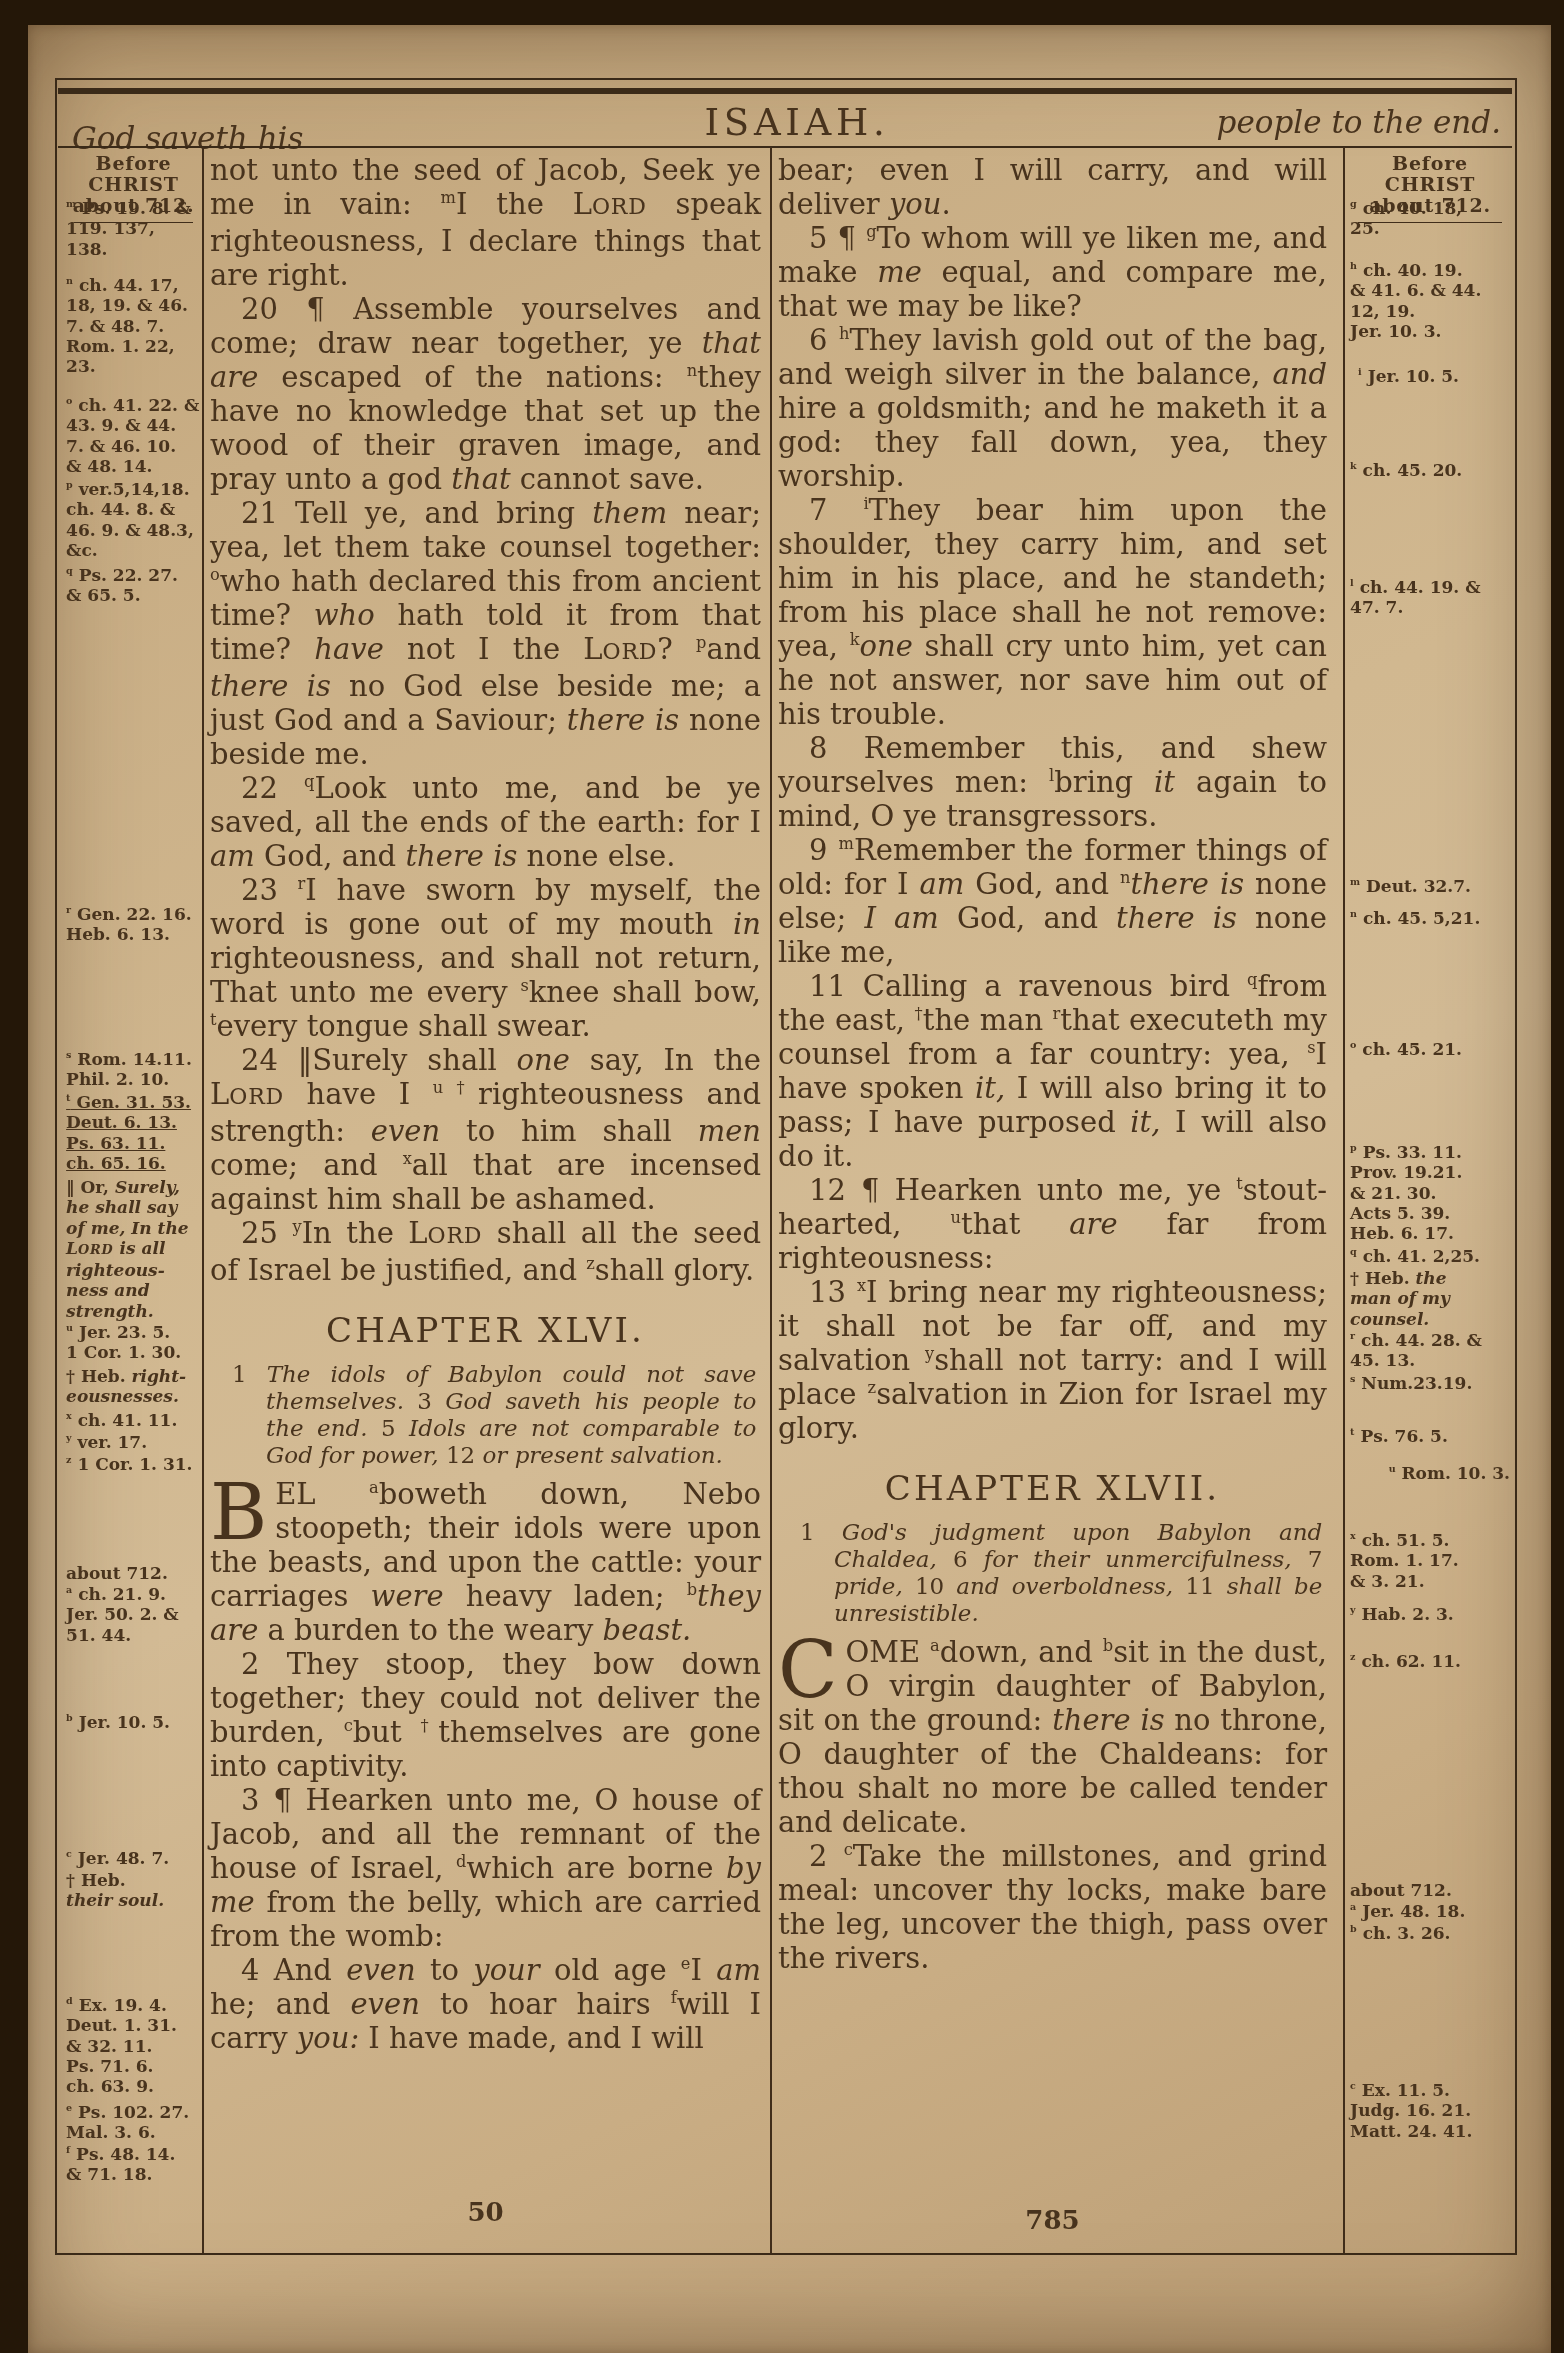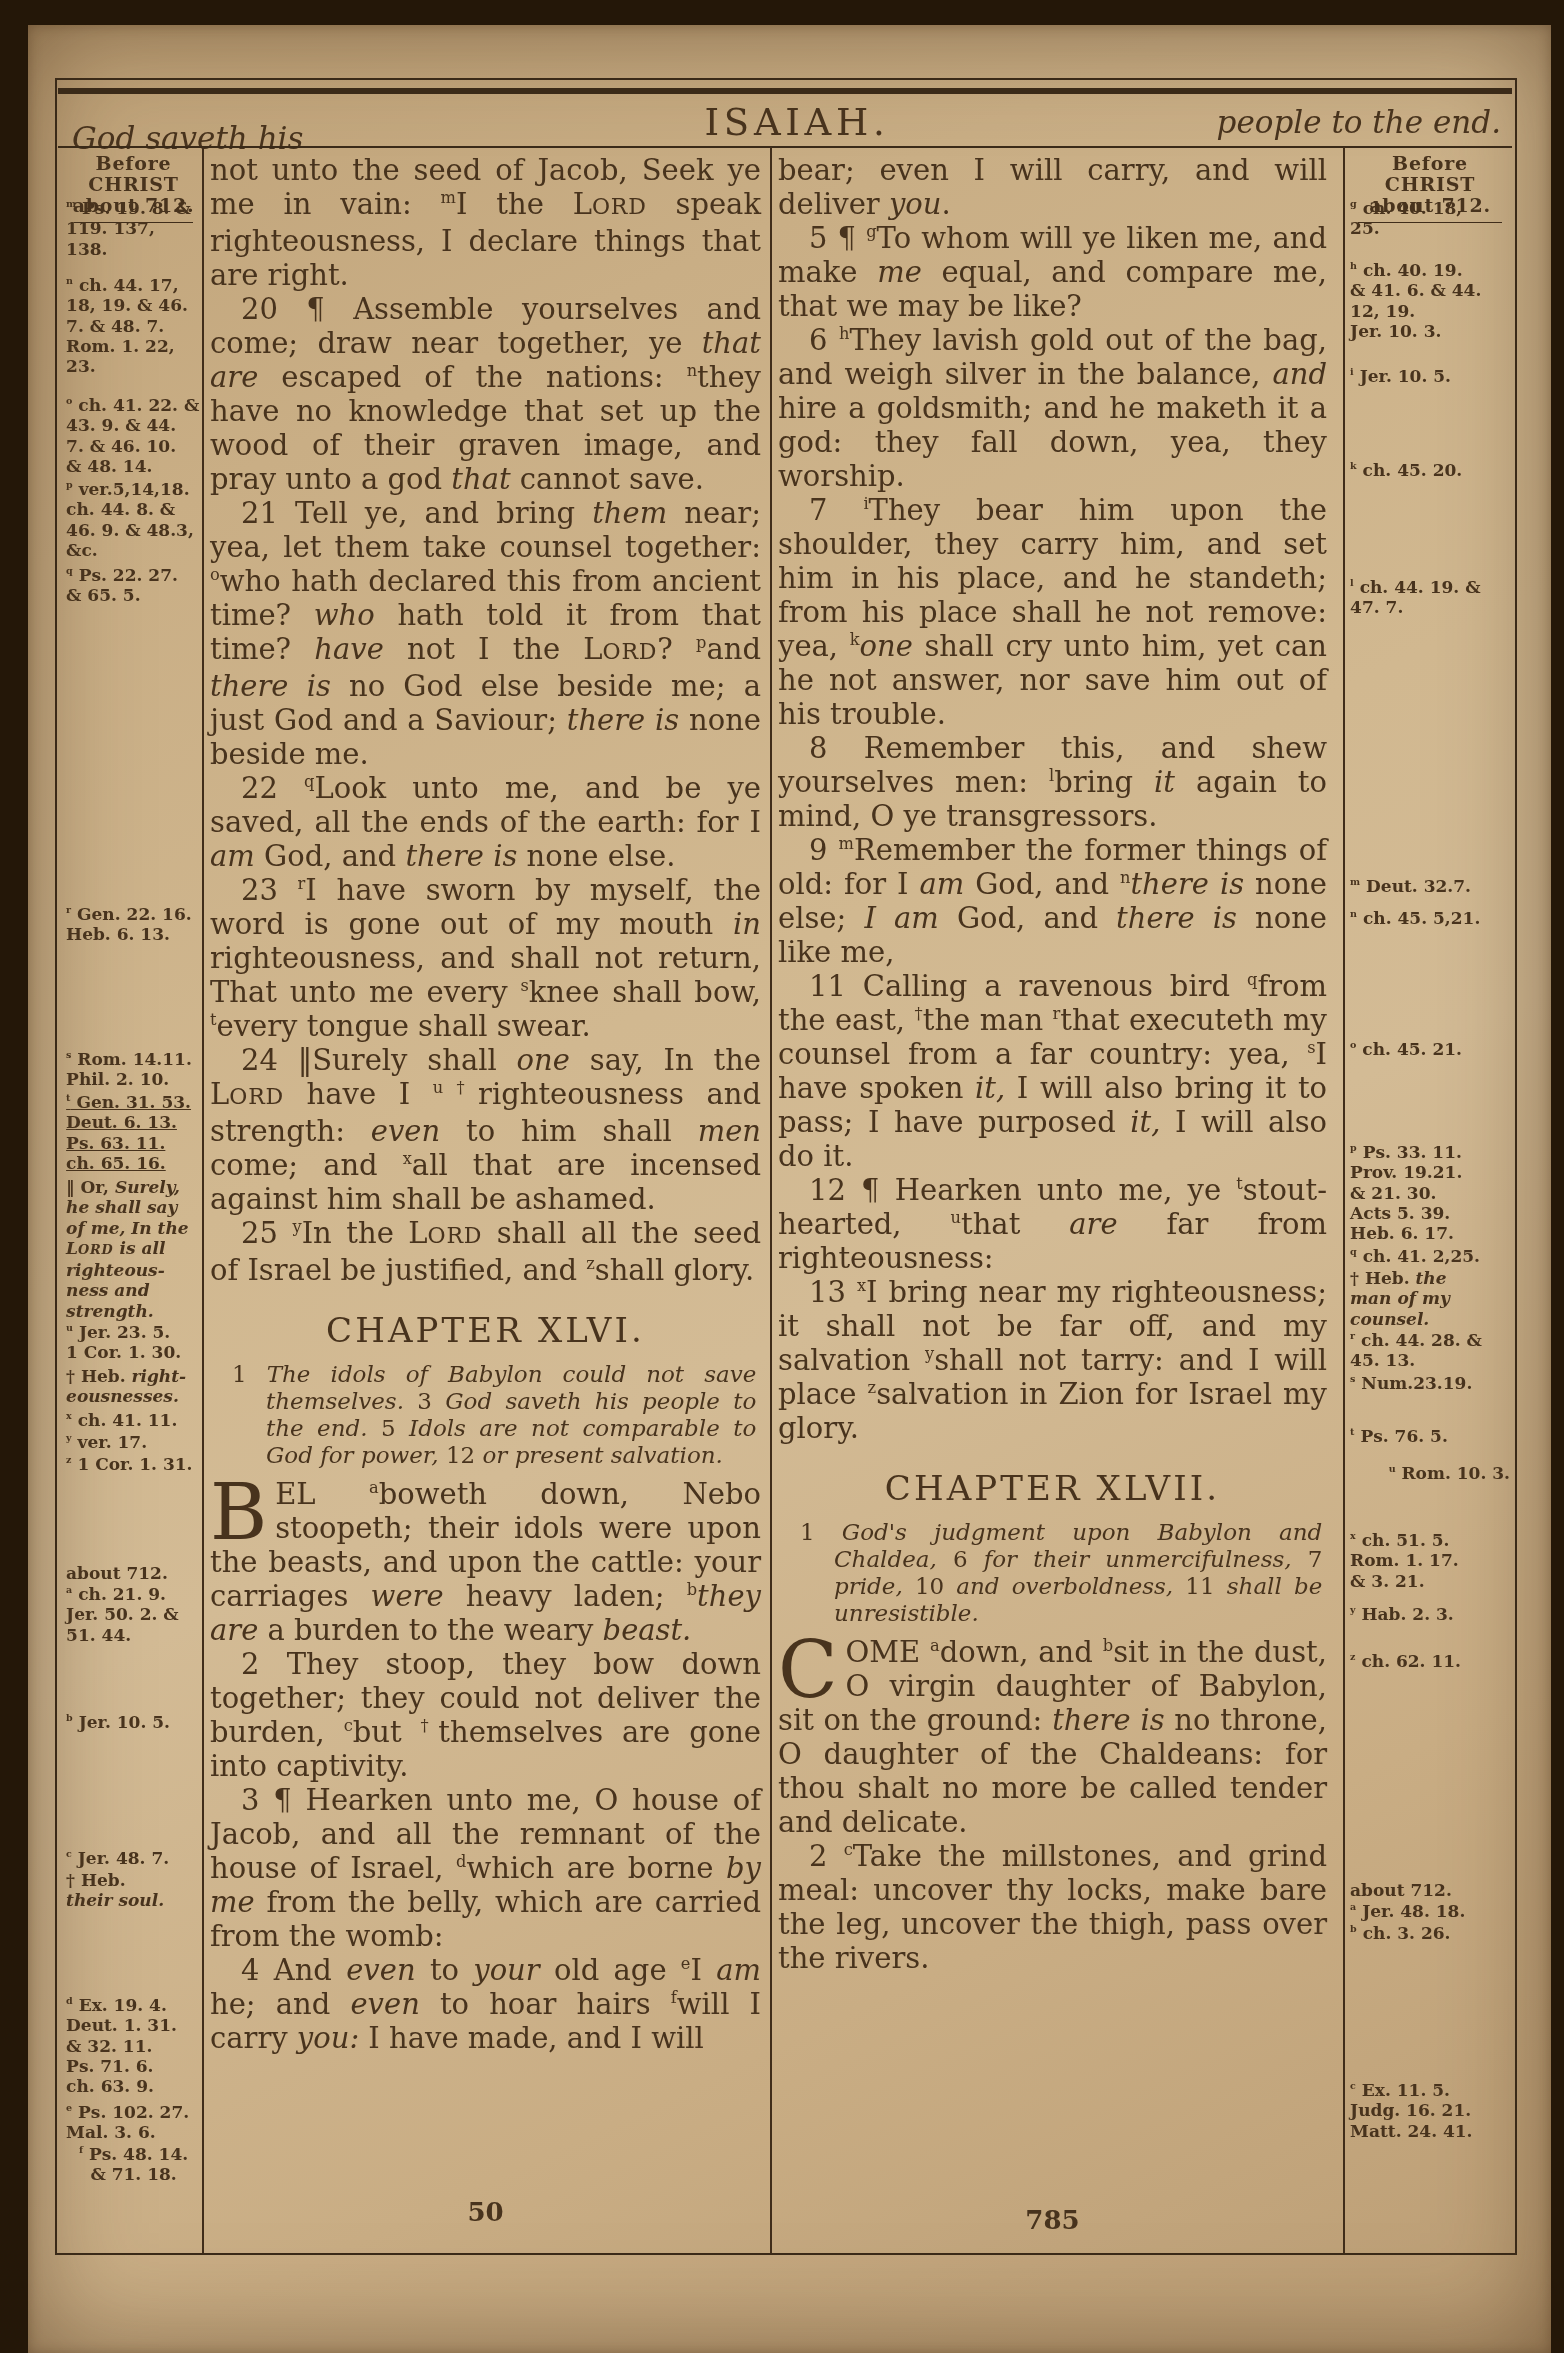--- a/index.html
+++ b/index.html
@@ -76,21 +76,21 @@
       <div class="note" style="top: 1410px;"><sup>x</sup> ch. 41. 11.</div>
       <div class="note" style="top: 1432px;"><sup>y</sup> ver. 17.</div>
       <div class="note" style="top: 1454px;"><sup>z</sup> 1 Cor. 1. 31.</div>
       <div class="note" style="top: 1563px;">about 712.</div>
       <div class="note" style="top: 1584px;"><sup>a</sup> ch. 21. 9.<br>Jer. 50. 2. &amp;<br>51. 44.</div>
       <div class="note" style="top: 1712px;"><sup>b</sup> Jer. 10. 5.</div>
       <div class="note" style="top: 1848px;"><sup>c</sup> Jer. 48. 7.</div>
       <div class="note" style="top: 1870px;">† Heb.<br><i>their soul.</i></div>
       <div class="note" style="top: 1995px;"><sup>d</sup> Ex. 19. 4.<br>Deut. 1. 31.<br>&amp; 32. 11.<br>Ps. 71. 6.<br>ch. 63. 9.</div>
       <div class="note" style="top: 2102px;"><sup>e</sup> Ps. 102. 27.<br>Mal. 3. 6.</div>
-      <div class="note" style="top: 2144px; text-align: center;"><sup>f</sup> Ps. 48. 14.<br>&amp; 71. 18.</div>
+      <div class="note" style="top: 2144px;"><sup>f</sup> Ps. 48. 14.<br>&amp; 71. 18.</div>
     </div>
   <div class="col lc" id="left-col">
       <p class="cont">not unto the seed of Jacob, Seek ye me in vain: <sup>m</sup>I the <span class="lord">L<span class="scs">ORD</span></span> speak righteousness, I declare things that are right.</p>
       <p class="verse">20 ¶ Assemble yourselves and come; draw near together, ye <i>that are</i> escaped of the nations: <sup>n</sup>they have no knowledge that set up the wood of their graven image, and pray unto a god <i>that</i> cannot save.</p>
       <p class="verse">21 Tell ye, and bring <i>them</i> near; yea, let them take counsel together: <sup>o</sup>who hath declared this from ancient time? <i>who</i> hath told it from that time? <i>have</i> not I the <span class="lord">L<span class="scs">ORD</span></span>? <sup>p</sup>and <i>there is</i> no God else beside me; a just God and a Saviour; <i>there is</i> none beside me.</p>
       <p class="verse">22 <sup>q</sup>Look unto me, and be ye saved, all the ends of the earth: for I <i>am</i> God, and <i>there is</i> none else.</p>
       <p class="verse">23 <sup>r</sup>I have sworn by myself, the word is gone out of my mouth <i>in</i> righteousness, and shall not return, That unto me every <sup>s</sup>knee shall bow, <sup>t</sup>every tongue shall swear.</p>
       <p class="verse">24 ‖Surely shall <i>one</i> say, In the <span class="lord">L<span class="scs">ORD</span></span> have I <sup>u†</sup>righteousness and strength: <i>even</i> to him shall <i>men</i> come; and <sup>x</sup>all that are incensed against him shall be ashamed.</p>
       <p class="verse">25 <sup>y</sup>In the <span class="lord">L<span class="scs">ORD</span></span> shall all the seed of Israel be justified, and <sup>z</sup>shall glory.</p>
       <h2 class="chapter">CHAPTER XLVI.</h2>
@@ -112,21 +112,21 @@
       <p class="verse">13 <sup>x</sup>I bring near my righteousness; it shall not be far off, and my salvation <sup>y</sup>shall not tarry: and I will place <sup>z</sup>salvation in Zion for Israel my glory.</p>
       <h2 class="chapter">CHAPTER XLVII.</h2>
       <p class="summary"><span class="up">1</span> God's judgment upon Babylon and Chaldea, <span class="up">6</span> for their unmercifulness, <span class="up">7</span> pride, <span class="up">10</span> and overboldness, <span class="up">11</span> shall be unresistible.</p>
       <p class="cont"><span class="dcap">C</span><span>OME</span> <sup>a</sup>down, and <sup>b</sup>sit in the dust, O virgin daughter of Babylon, sit on the ground: <i>there is</i> no throne, O daughter of the Chaldeans: for thou shalt no more be called tender and delicate.</p>
       <p class="verse">2 <sup>c</sup>Take the millstones, and grind meal: uncover thy locks, make bare the leg, uncover the thigh, pass over the rivers.</p>
     </div>
   <div class="notes rn" id="right-notes">
       <div class="note note-head" style="top: 153px;">Before<br>CHRIST<br>about 712.<span class="nh-rule"></span></div>
       <div class="note" style="top: 198px;"><sup>g</sup> ch. 40. 18,<br>25.</div>
       <div class="note" style="top: 260px;"><sup>h</sup> ch. 40. 19.<br>&amp; 41. 6. &amp; 44.<br>12, 19.<br>Jer. 10. 3.</div>
-      <div class="note" style="top: 366px;"><sup>i</sup> Jer. 10. 5.</div>
+      <div class="note" style="top: 366px; margin-left: 8px;"><sup>i</sup> Jer. 10. 5.</div>
       <div class="note" style="top: 460px;"><sup>k</sup> ch. 45. 20.</div>
       <div class="note" style="top: 577px;"><sup>l</sup> ch. 44. 19. &amp;<br>47. 7.</div>
       <div class="note" style="top: 876px;"><sup>m</sup> Deut. 32.7.</div>
       <div class="note" style="top: 908px;"><sup>n</sup> ch. 45. 5,21.</div>
       <div class="note" style="top: 1039px;"><sup>o</sup> ch. 45. 21.</div>
       <div class="note" style="top: 1142px;"><sup>p</sup> Ps. 33. 11.<br>Prov. 19.21.<br>&amp; 21. 30.<br>Acts 5. 39.<br>Heb. 6. 17.</div>
       <div class="note" style="top: 1246px;"><sup>q</sup> ch. 41. 2,25.</div>
       <div class="note" style="top: 1268px;">† Heb. <i>the</i><br><i>man of my</i><br><i>counsel.</i></div>
       <div class="note" style="top: 1330px;"><sup>r</sup> ch. 44. 28. &amp;<br>45. 13.</div>
       <div class="note" style="top: 1373px;"><sup>s</sup> Num.23.19.</div>

